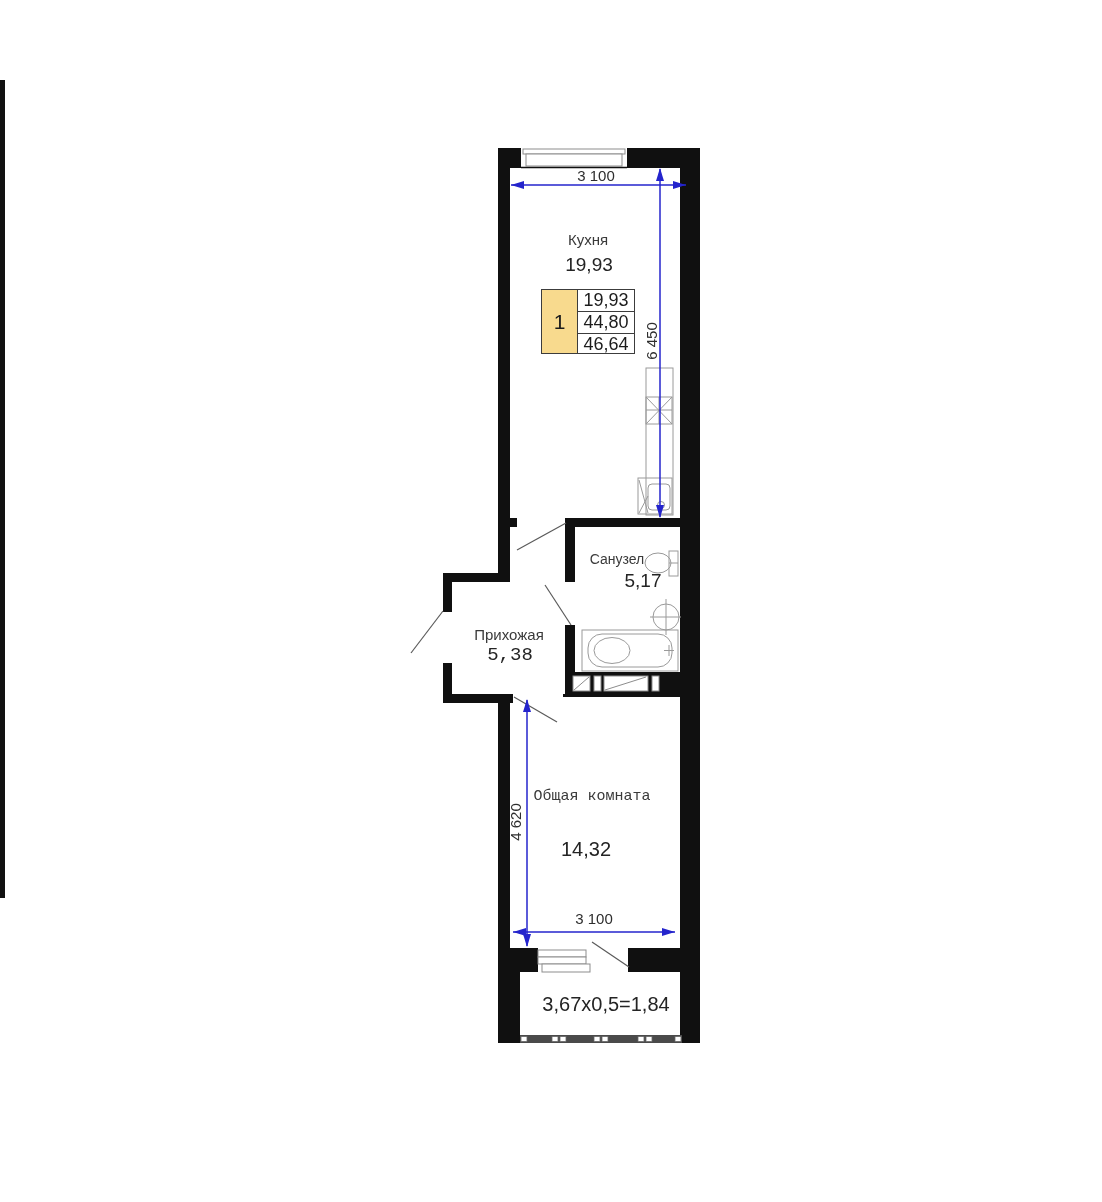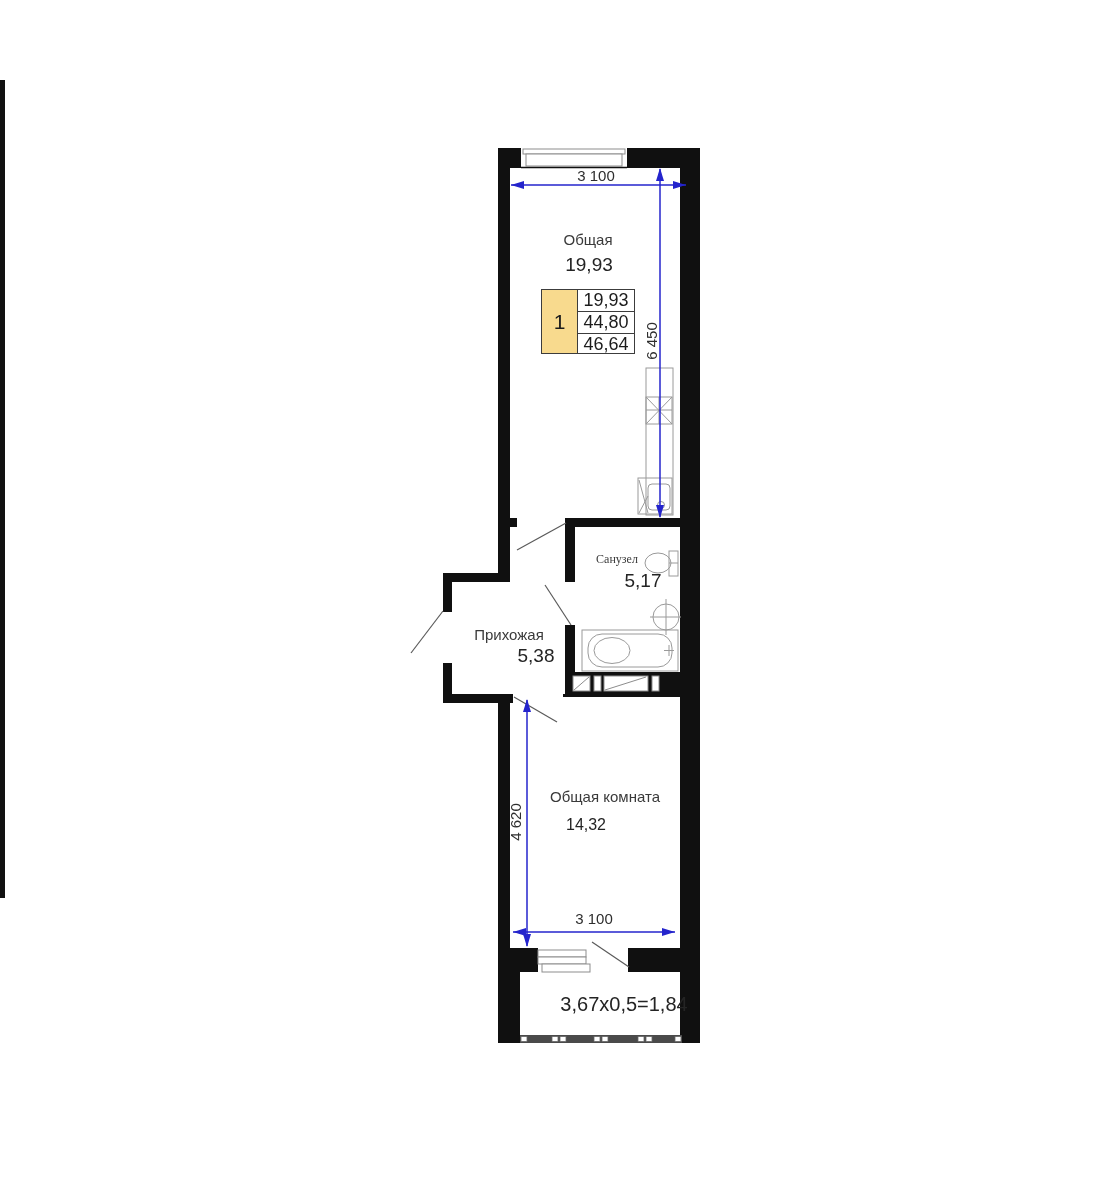--- a/index.html
+++ b/index.html
@@ -151,33 +151,33 @@
     <line x1="527" y1="700" x2="527" y2="946"></line>
     <polygon points="527,699 523,712 531,712" stroke="none"></polygon>
     <polygon points="527,947 523,934 531,934" stroke="none"></polygon>
 
     <line x1="513" y1="932" x2="675" y2="932"></line>
     <polygon points="513,932 526,928 526,936" stroke="none"></polygon>
     <polygon points="675,932 662,928 662,936" stroke="none"></polygon>
   </g>
 </svg>
 
-<div class="lbl room-name" style="left:588px;top:239px;">Общая</div>
+<div class="lbl room-name" style="left:588px;top:239px;">Кухня</div>
 <div class="lbl room-area" style="left:589px;top:264px;">19,93</div>
 
-<div class="lbl room-name" style="left:617px;top:559px;font-size:12px;font-family:Liberation Serif, serif;">Санузел</div>
+<div class="lbl room-name" style="left:617px;top:559px;font-size:14px;">Санузел</div>
 <div class="lbl room-area" style="left:643px;top:580px;">5,17</div>
 
 <div class="lbl room-name" style="left:509px;top:634px;">Прихожая</div>
-<div class="lbl room-area" style="left:536px;top:655px;">5,38</div>
+<div class="lbl room-area" style="left:510px;top:655px;font-family:Liberation Mono, monospace;">5,38</div>
 
-<div class="lbl room-name" style="left:605px;top:796px;">Общая комната</div>
-<div class="lbl room-area" style="left:586px;top:825px;font-size:16px;">14,32</div>
+<div class="lbl room-name" style="left:592px;top:796px;font-family:Liberation Mono, monospace;">Общая комната</div>
+<div class="lbl room-area" style="left:586px;top:849px;font-size:20px;">14,32</div>
 
-<div class="lbl balcony-lbl" style="left:606px;top:1004px;margin-left:18px;">3,67x0,5=1,84</div>
+<div class="lbl balcony-lbl" style="left:606px;top:1004px;">3,67x0,5=1,84</div>
 
 <div class="lbl dim-lbl" style="left:596px;top:175px;">3 100</div>
 <div class="lbl dim-lbl rot" style="left:651px;top:341px;">6 450</div>
 <div class="lbl dim-lbl rot" style="left:515px;top:822px;">4 620</div>
 <div class="lbl dim-lbl" style="left:594px;top:918px;">3 100</div>
 
 <div class="legend">
   <div class="legend-num">1</div>
   <div class="legend-rows">
     <div class="legend-row">19,93</div>

